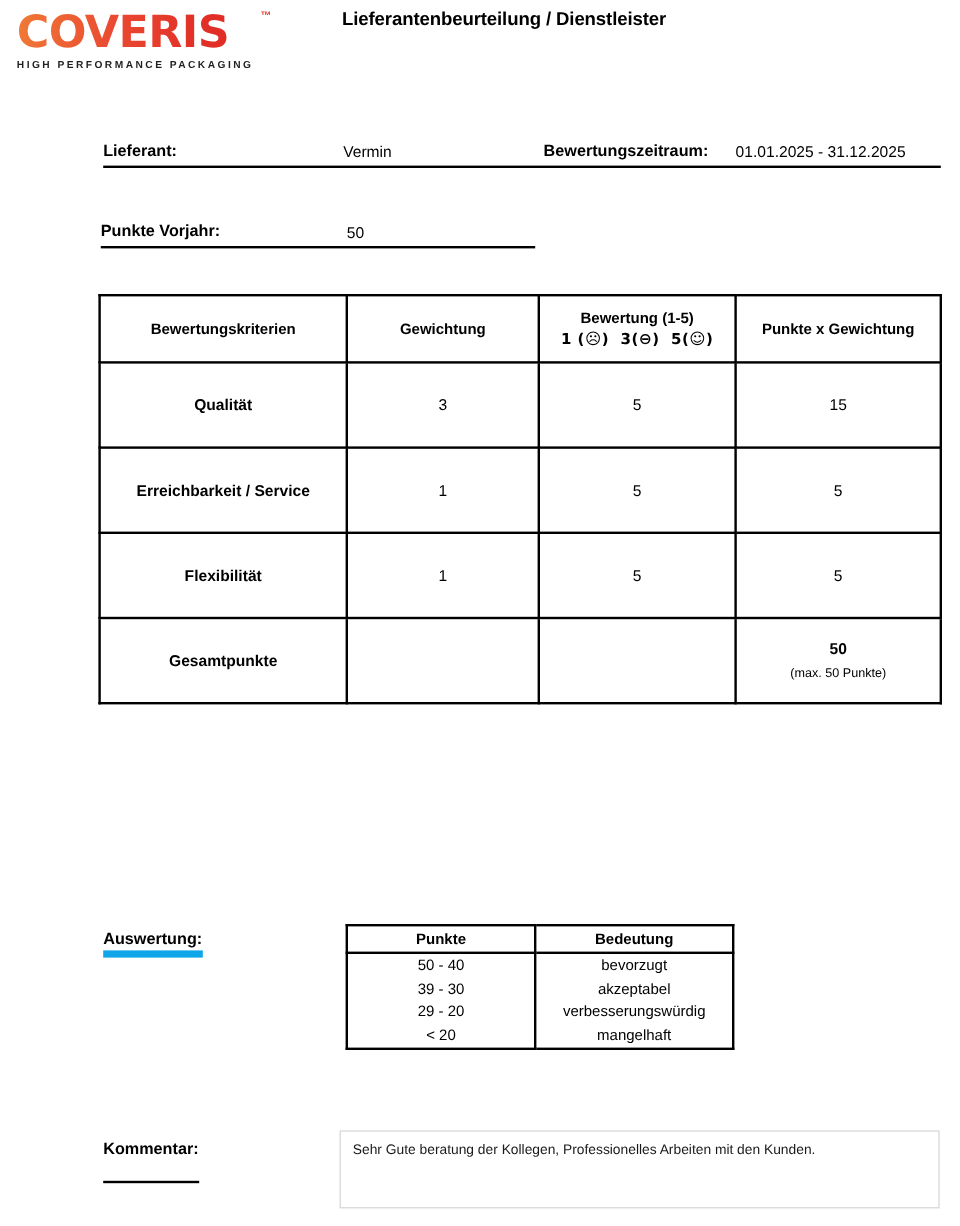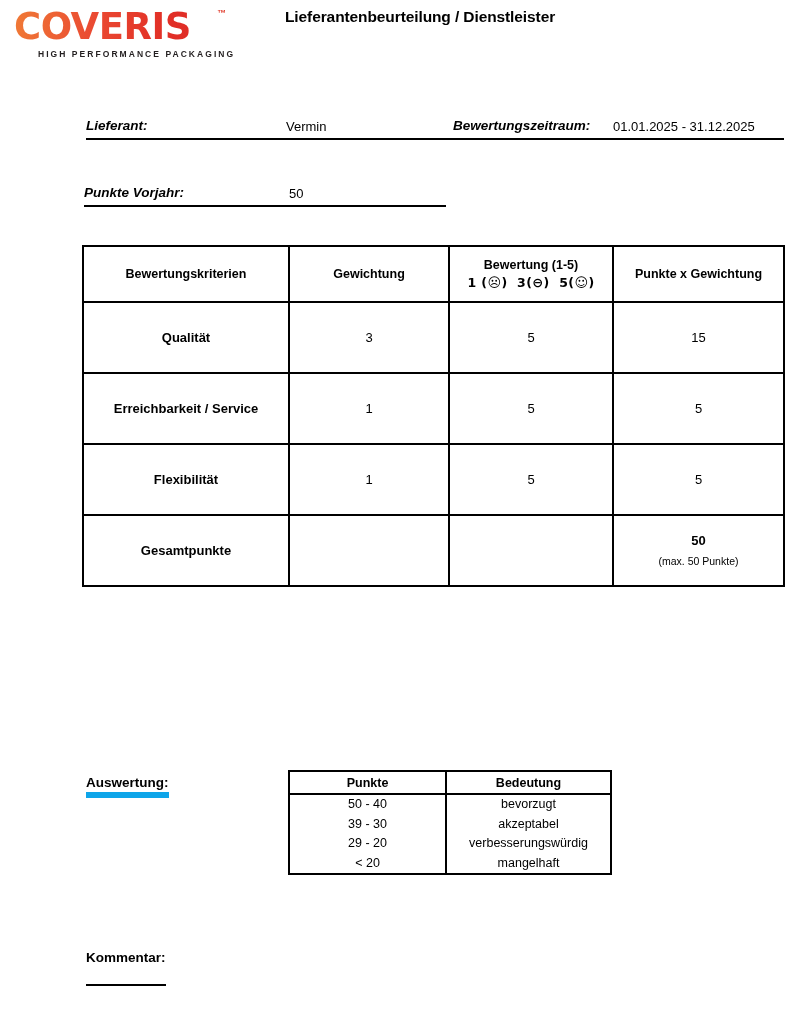--- a/index.html
+++ b/index.html
@@ -56,21 +56,20 @@
   }
   .logo-tag {
     display: block;
     margin-top: 1px;
     font-family: "Liberation Sans", sans-serif;
     font-weight: 700;
     font-size: 8.5px;
     letter-spacing: 2.05px;
     color: #231f20;
     white-space: nowrap;
-    margin-left: 24px;
   }
 
   
   .doc-title {
     position: absolute;
     left: 285px;
     top: 8px;
     font-size: 15.5px;
     font-weight: 700;
     letter-spacing: -0.1px;
@@ -88,21 +87,20 @@
     bottom: 0;
     height: 0;
     border-bottom: 2px solid #000;
   }
   .info-label {
     position: absolute;
     top: 0;
     font-size: 13.5px;
     font-weight: 700;
     white-space: nowrap;
-    font-style: italic;
   }
   .info-value {
     position: absolute;
     top: 1px;
     font-size: 13px;
     font-weight: 400;
     white-space: nowrap;
   }
 
   #row-lieferant { left: 86px; top: 118px; width: 698px; }
@@ -352,14 +350,17 @@
           <div>bevorzugt</div>
           <div>akzeptabel</div>
           <div>verbesserungswürdig</div>
           <div>mangelhaft</div>
         </td>
       </tr>
     </tbody>
   </table>
 
   <div class="komm-label">Kommentar:</div>
+  <div class="komm-box">
+    <span class="komm-text">Sehr Gute beratung der Kollegen, Professionelles Arbeiten mit den Kunden.</span>
+  </div>
 
 </div>
 
 </body></html>

